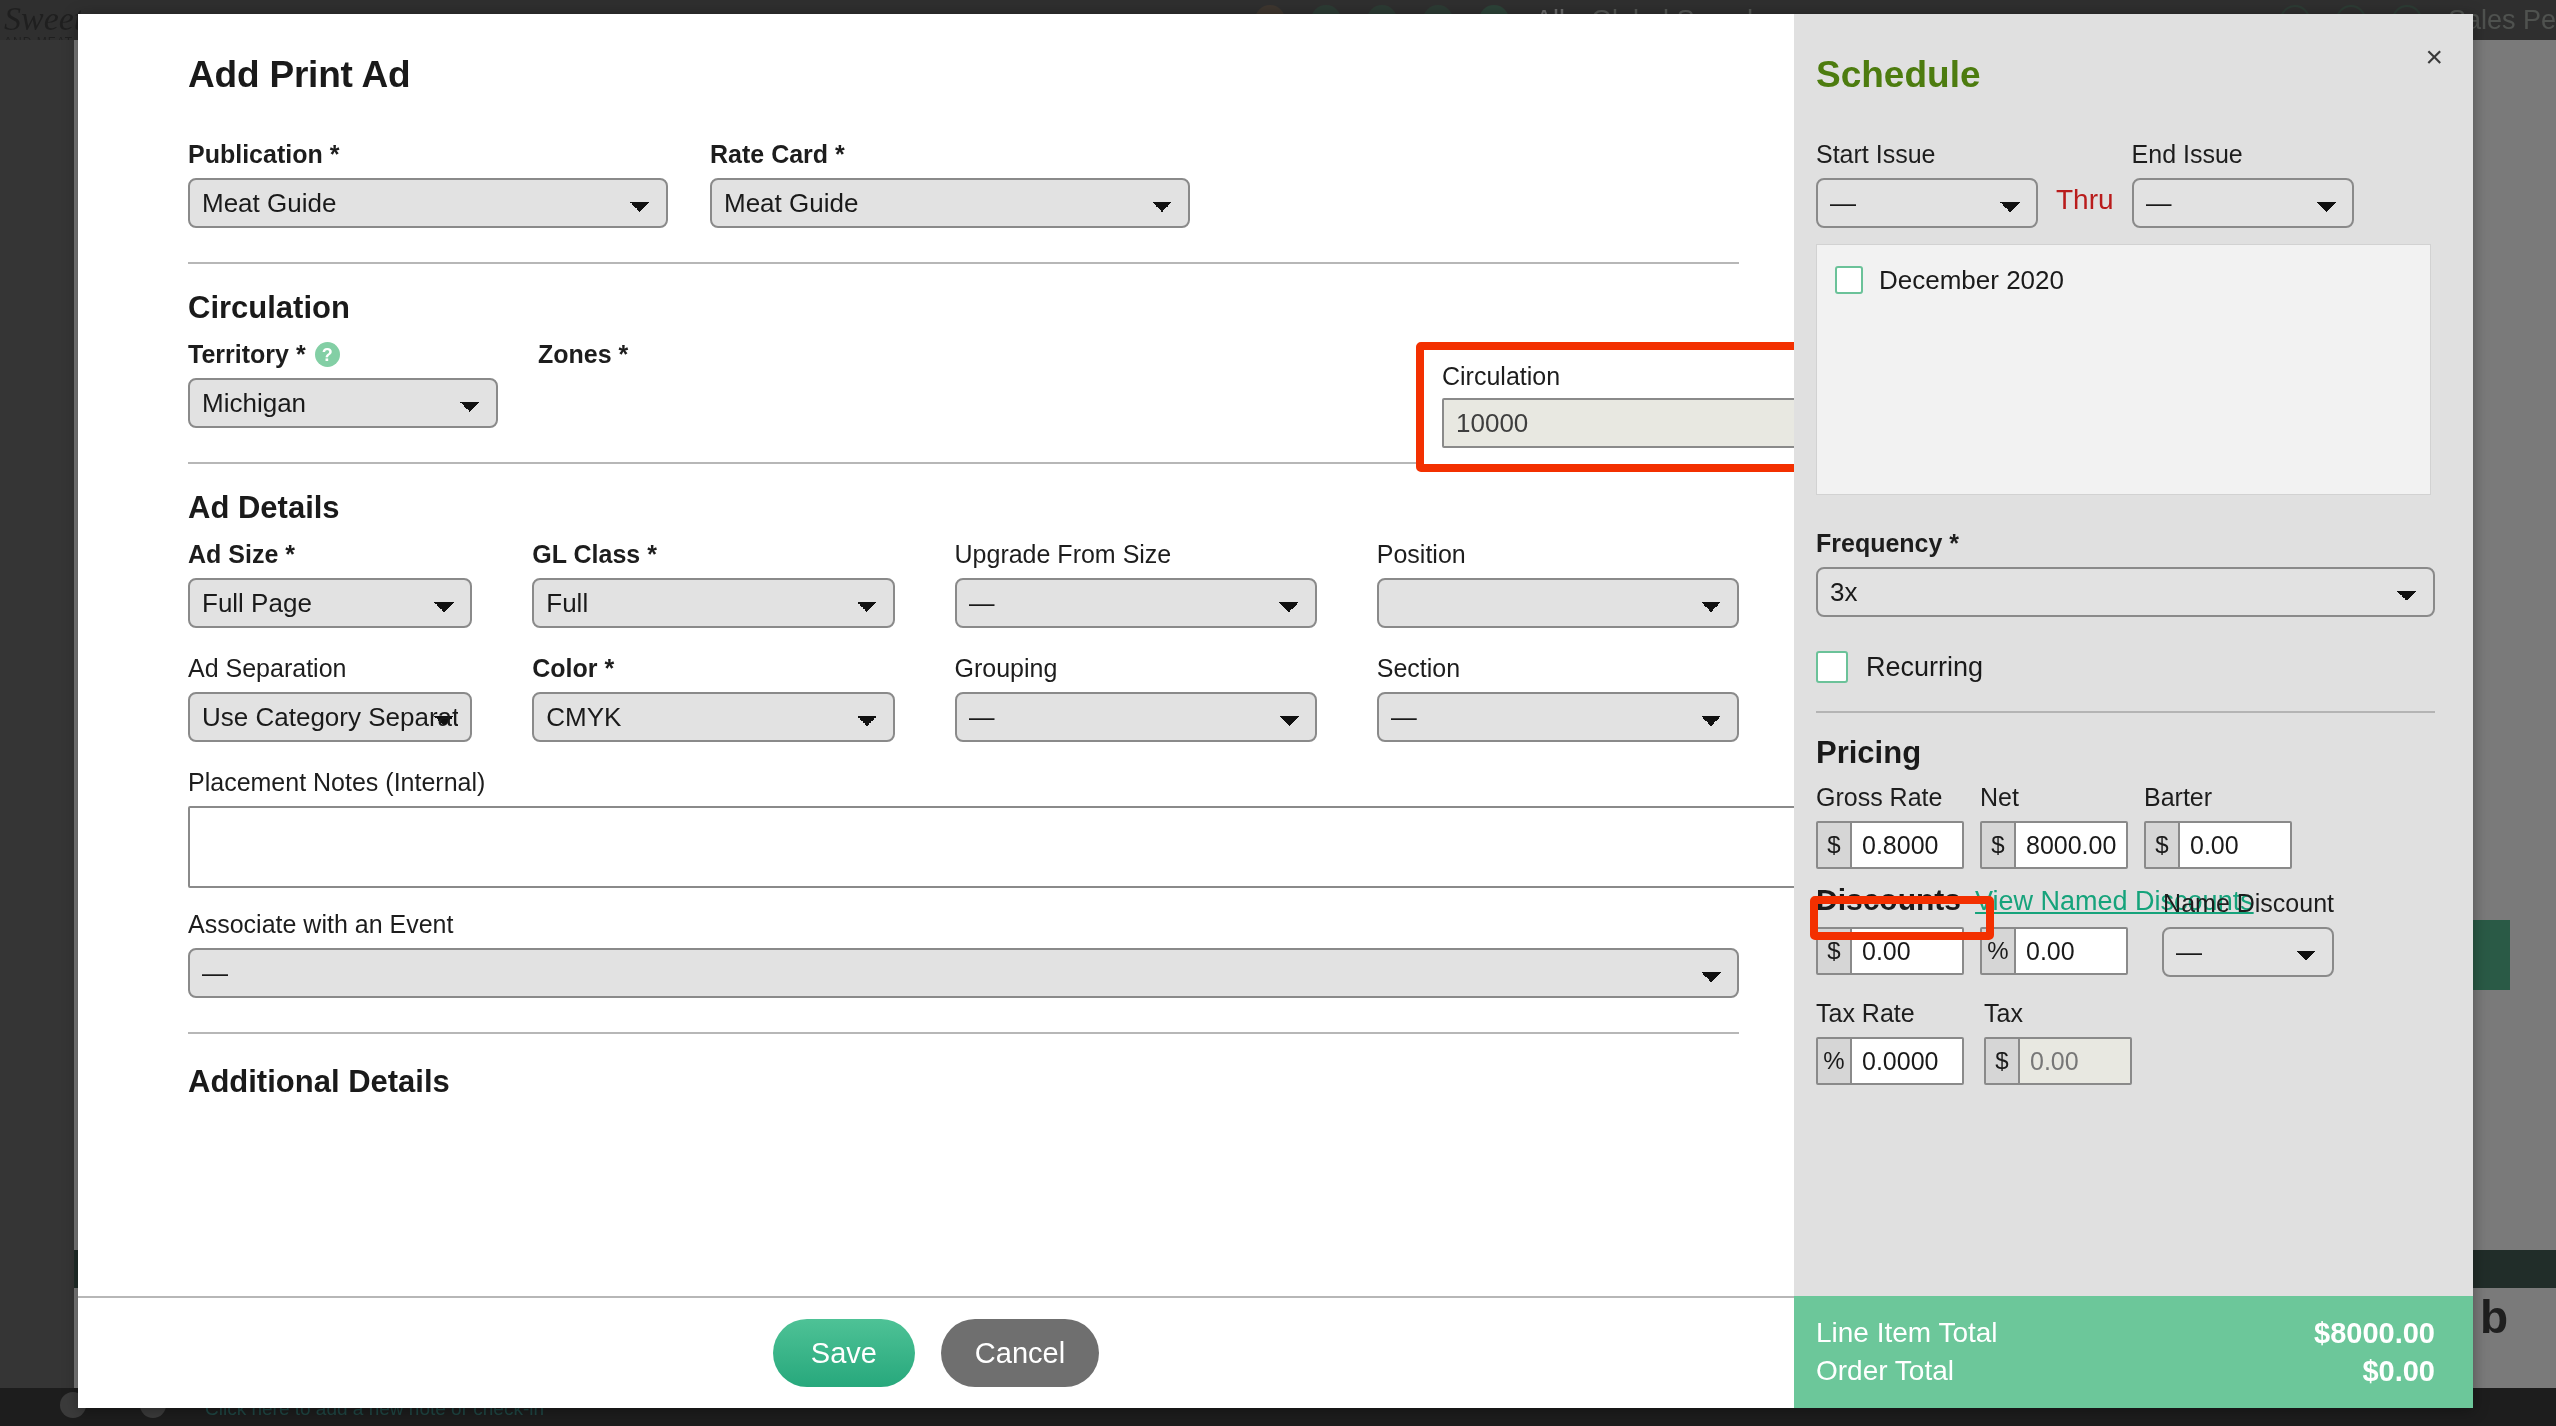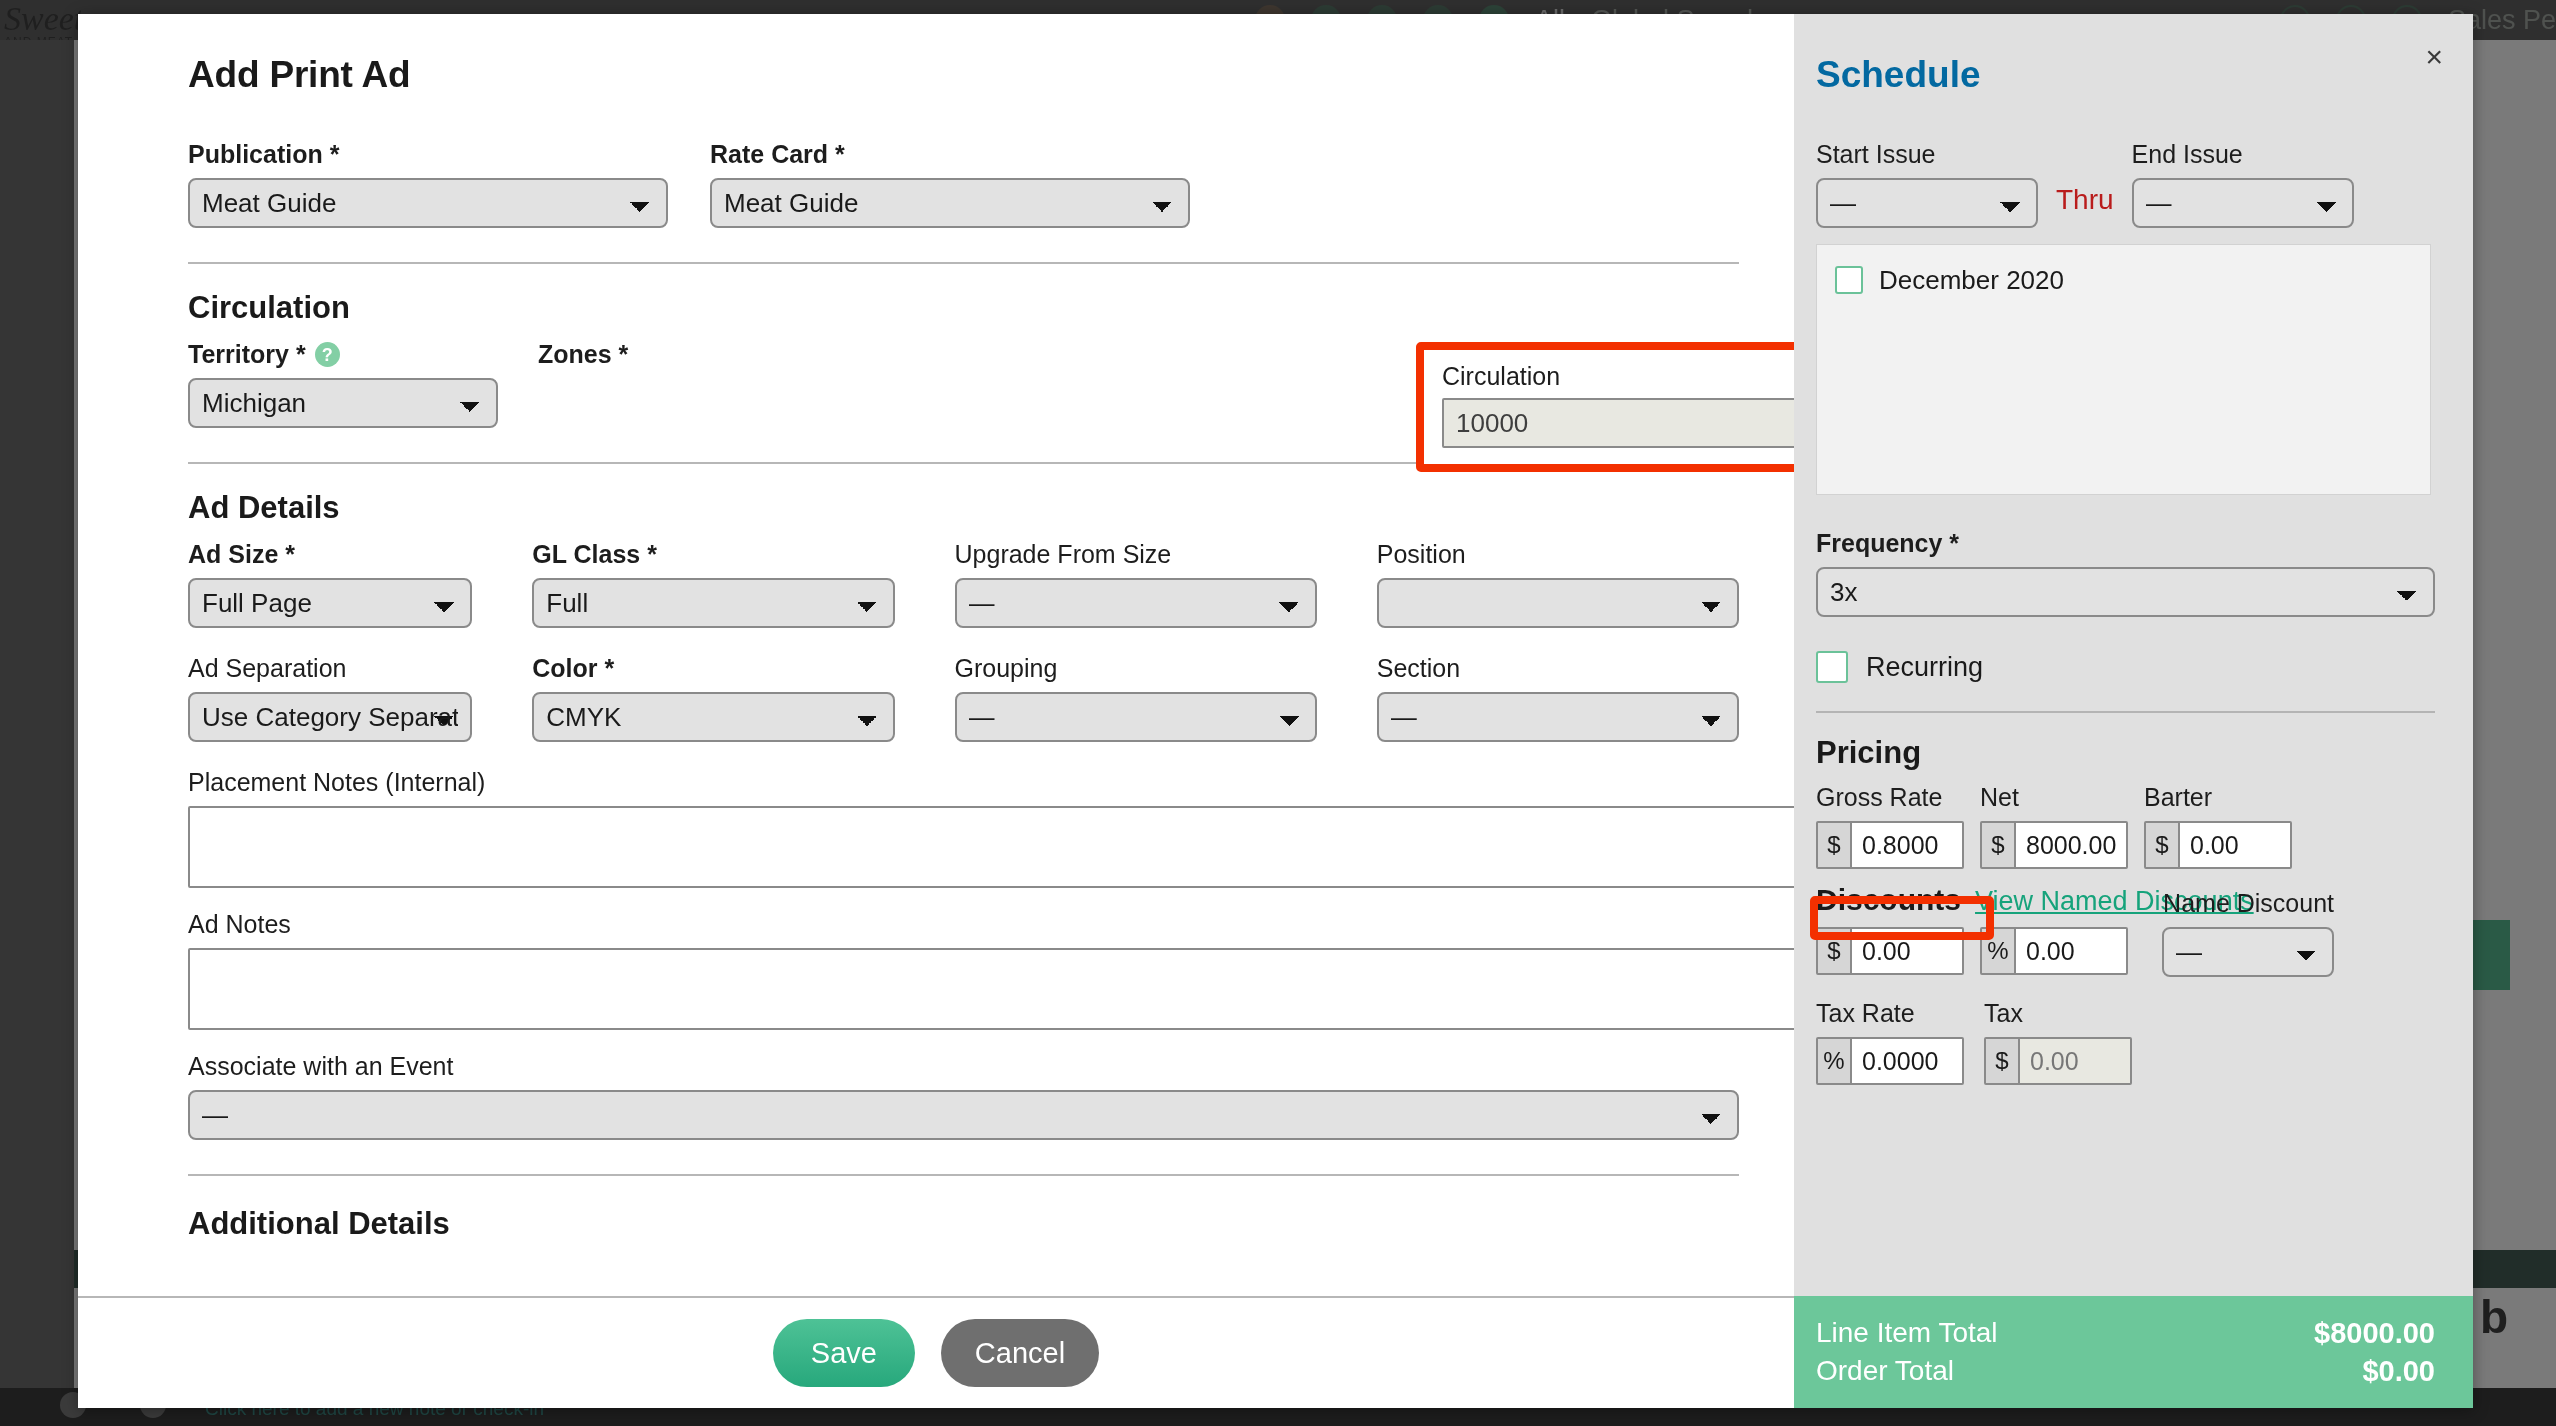--- a/index.html
+++ b/index.html
@@ -238,21 +238,21 @@
     width: 679px; height: 100%;
     background: #e0e0e0;
     padding: 40px 38px 0 22px;
     overflow: hidden;
   }
   .close-x {
     position: absolute; right: 30px; top: 28px;
     font-size: 30px; color: #3a3a3a; cursor: pointer; line-height: 1;
   }
   .rp-title {
-    font-size: 37px; font-weight: bold; color: #0369a1;
+    font-size: 37px; font-weight: bold; color: #4d7c0f;
     margin: 0 0 44px 0;
   }
   .rp-label { font-size: 25px; color: #1d1d1d; margin-bottom: 9px; }
   .rp-label.bold { font-weight: bold; }
 
   .issue-row { display: flex; align-items: flex-end; gap: 18px; }
   .issue-col { width: 222px; }
   .thru { font-size: 28px; color: #b91c1c; padding-bottom: 12px; }
 
   .issue-list {
@@ -488,24 +488,20 @@
               <option>—</option>
             </select>
           </div>
         </div>
 
         <div class="ta-block">
           <div class="ta-label">Placement Notes (Internal)</div>
           <textarea class="ta" style=""></textarea>
         </div>
 
-        <div class="ta-block">
-          <div class="ta-label">Ad Notes</div>
-          <textarea class="ta" style=""></textarea>
-        </div>
 
         <div class="assoc-block">
           <div class="ta-label">Associate with an Event</div>
           <select class="ctl assoc-select">
             <option>—</option>
           </select>
         </div>
 
         <hr class="hr">
 

